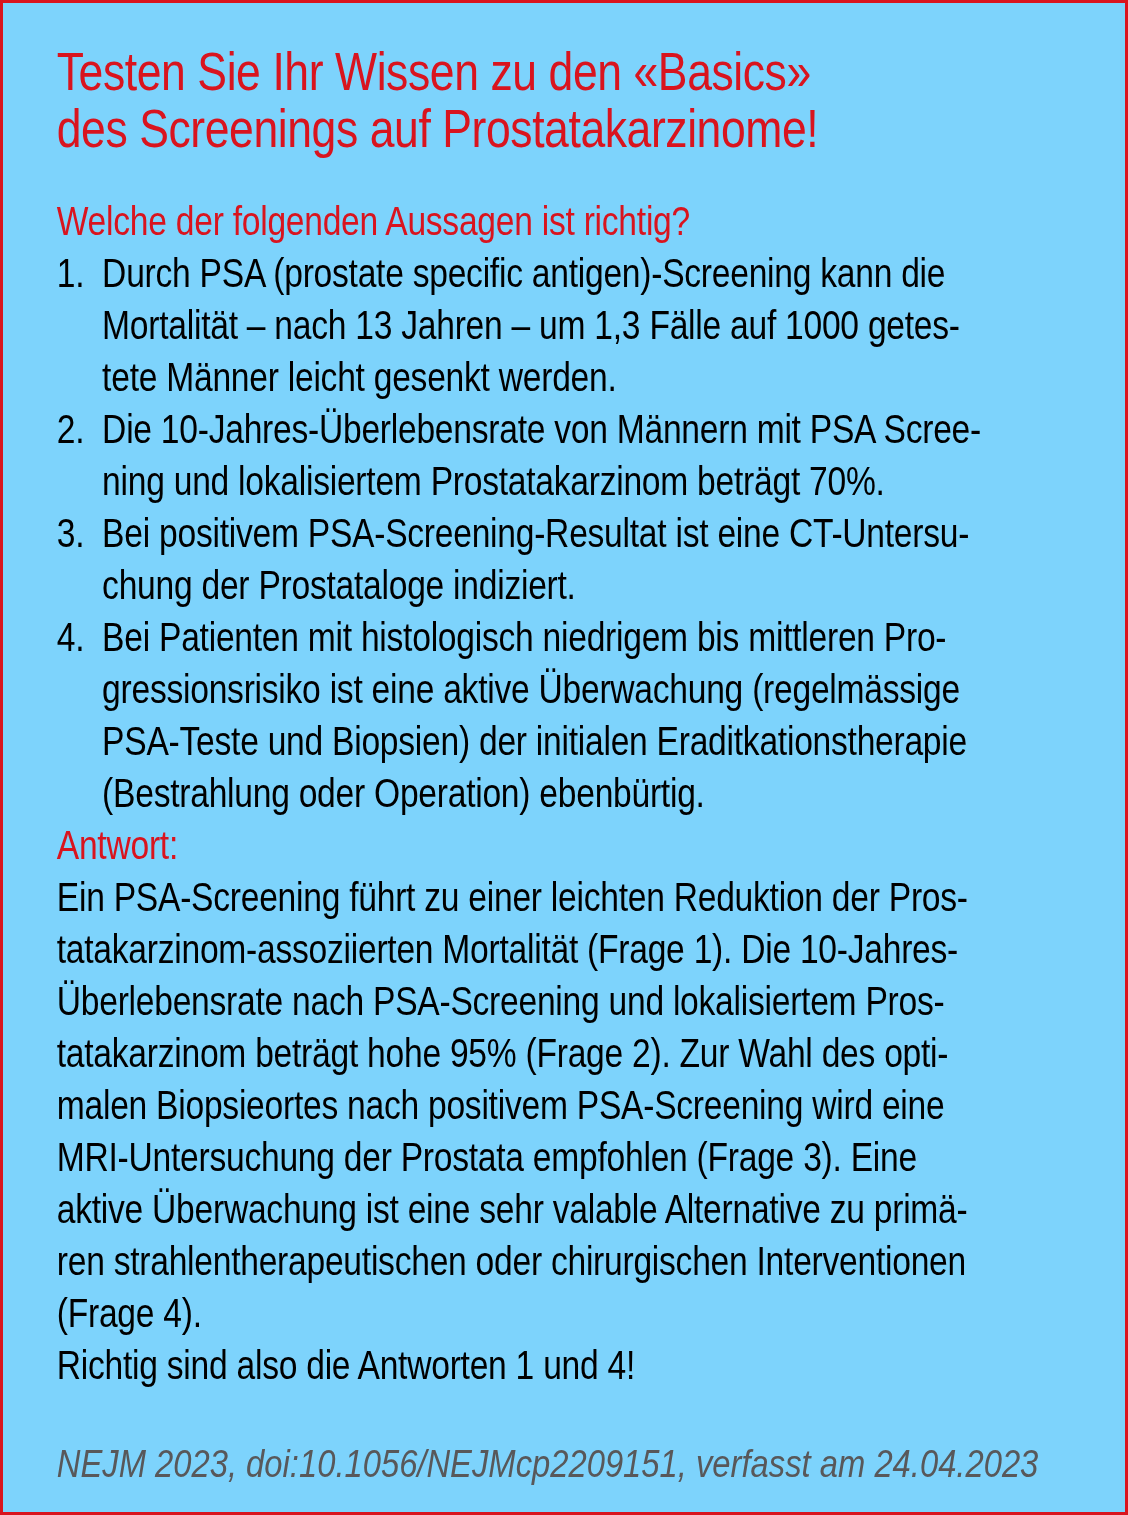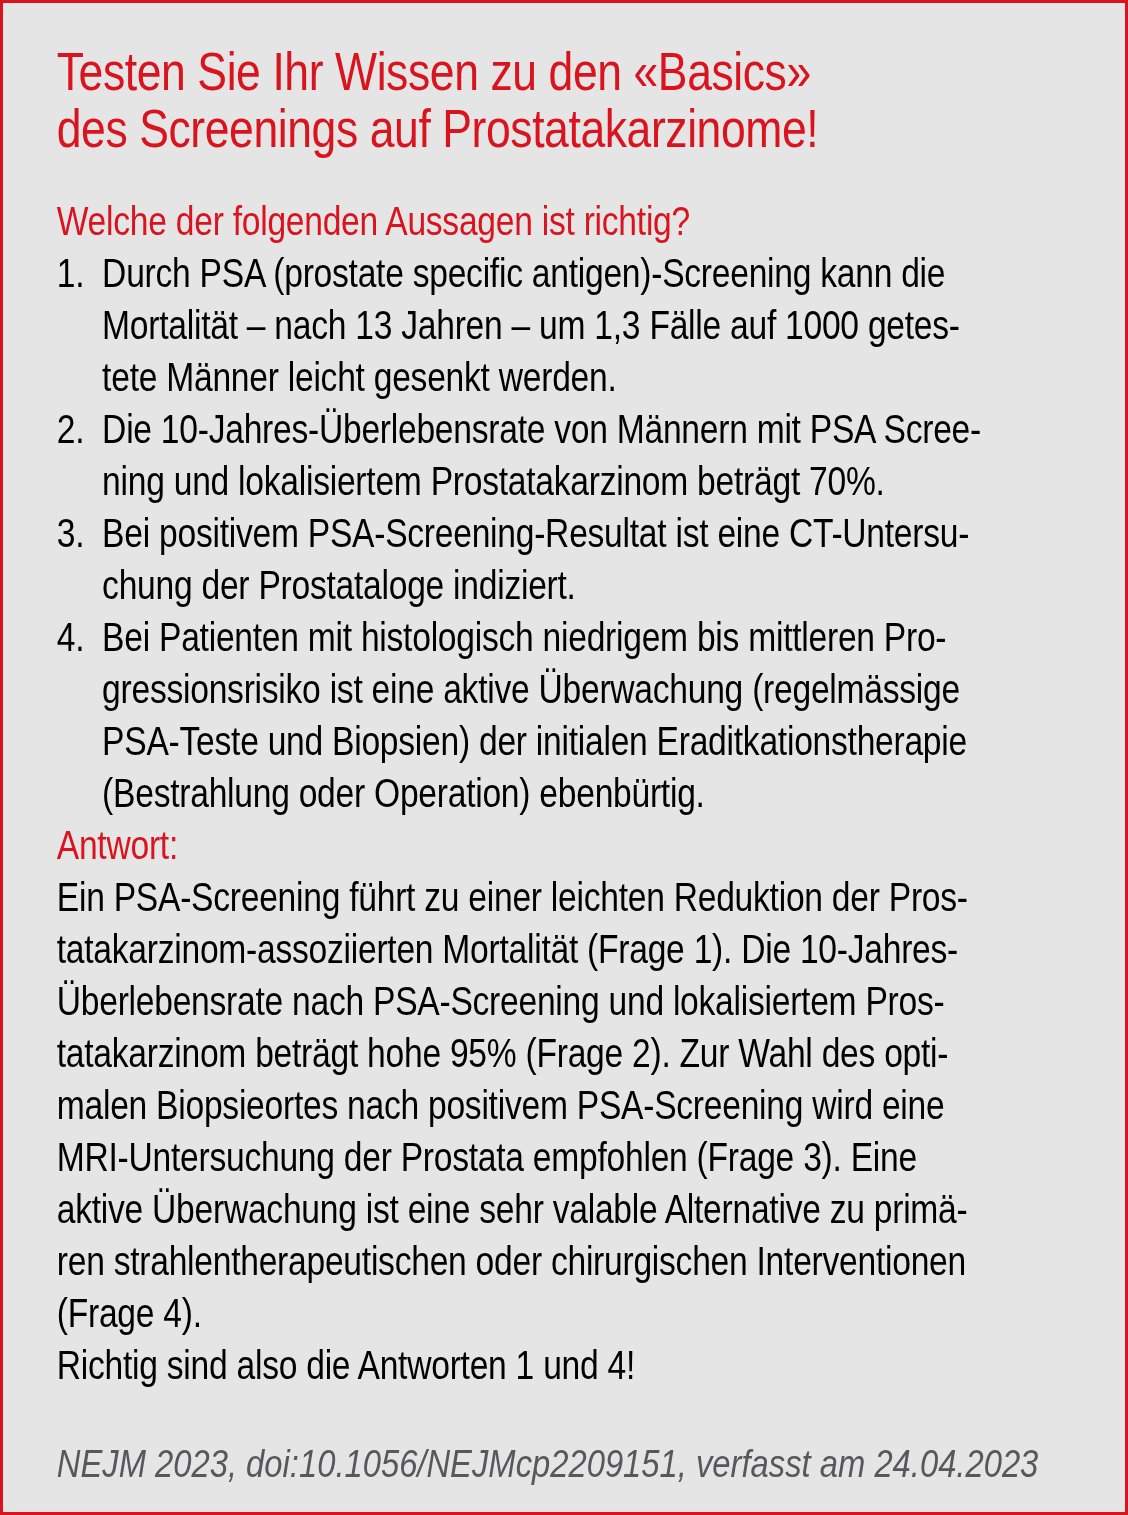--- a/index.html
+++ b/index.html
@@ -5,21 +5,21 @@
   html, body {
     margin: 0;
     padding: 0;
     background: #ffffff;
   }
   .page {
     position: relative;
     width: 1128px;
     height: 1515px;
     box-sizing: border-box;
-    background: #e5e5e5;
+    background: #7dd3fc;
     border: 3px solid #d9141e;
     overflow: hidden;
     font-family: "Liberation Sans", sans-serif;
     color: #000000;
   }
   
   .condense {
     transform: scaleX(0.84);
     transform-origin: 0 0;
     width: 1343px;

